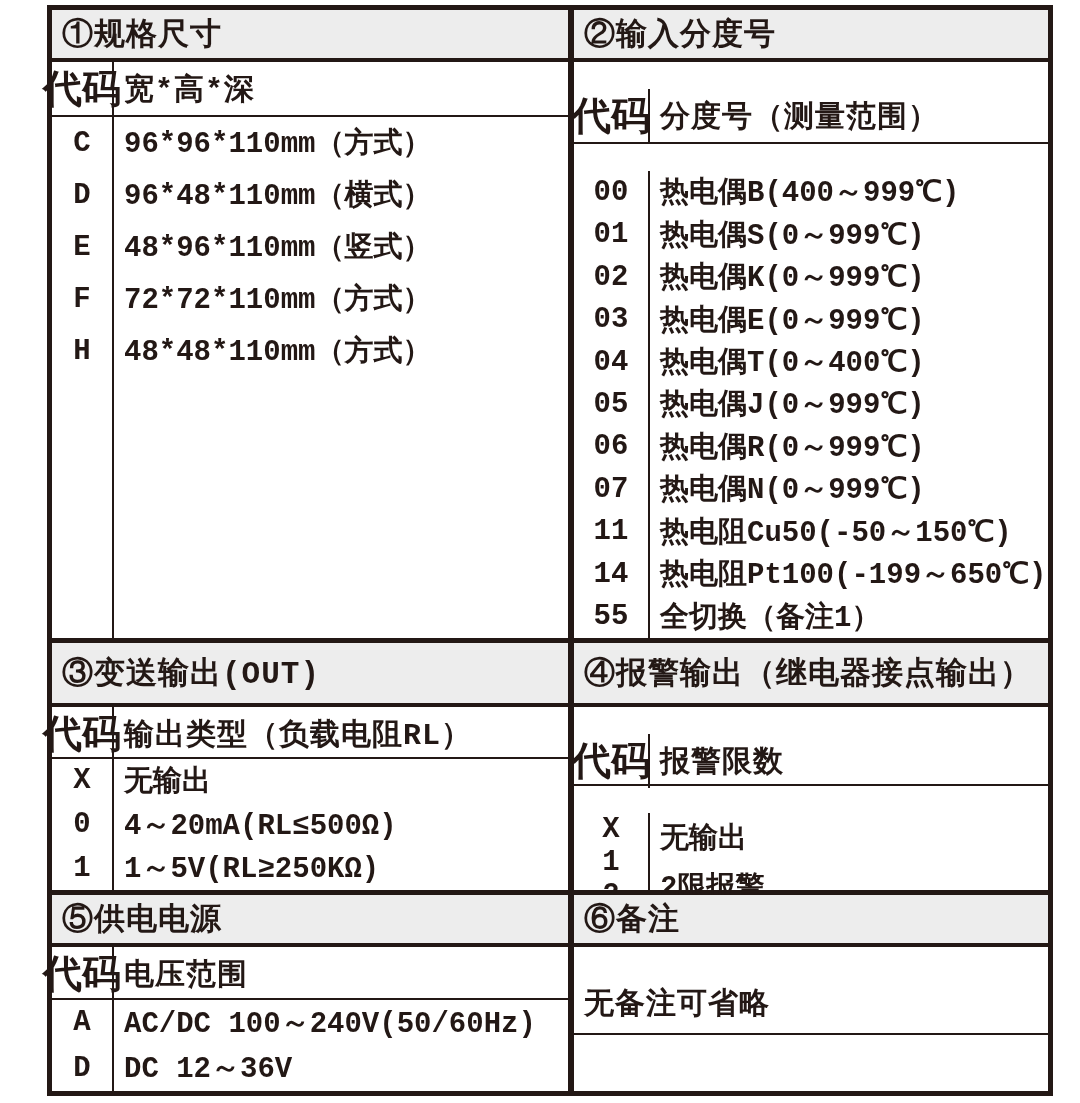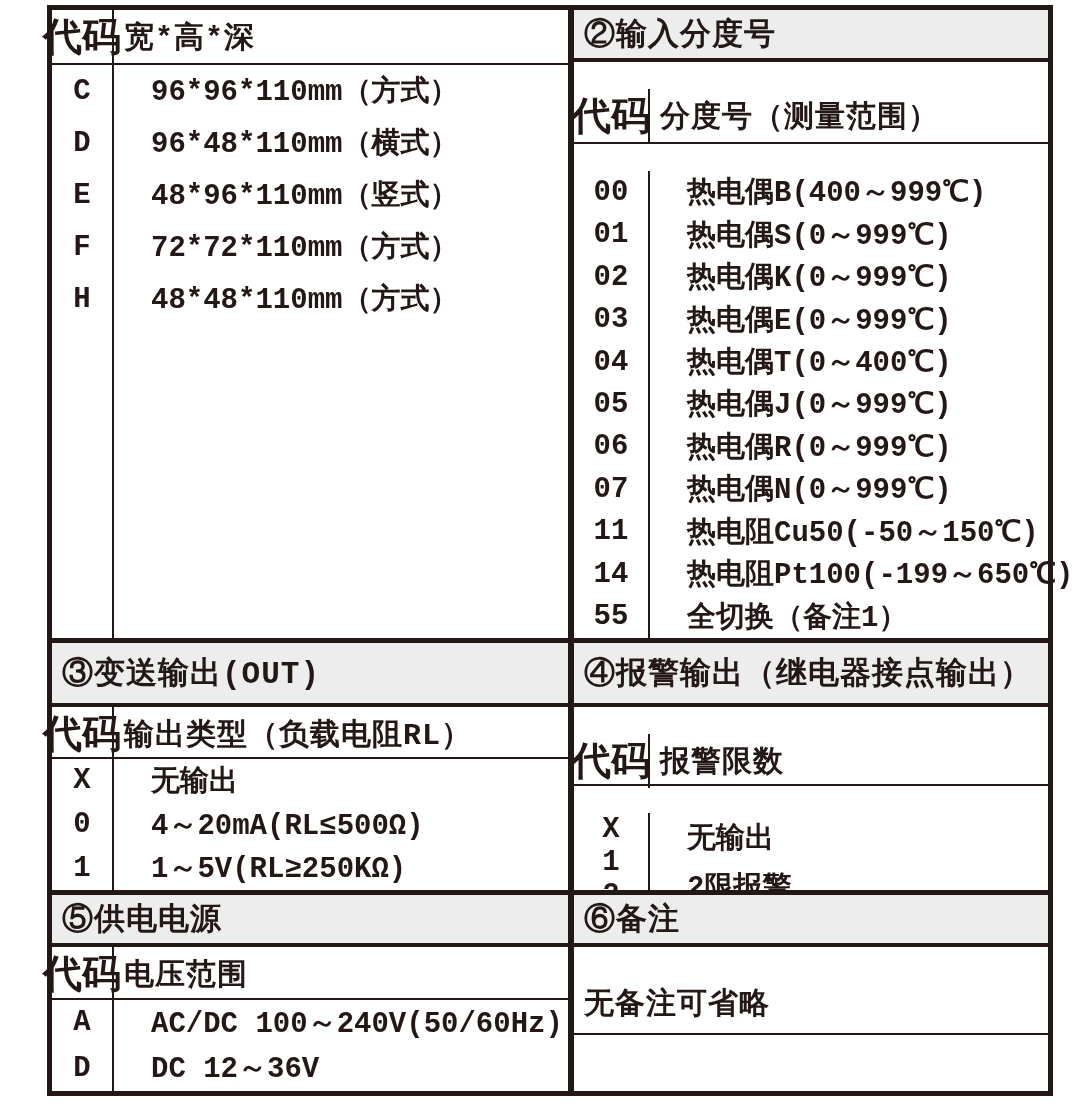--- a/index.html
+++ b/index.html
@@ -47,40 +47,41 @@
     display:flex; align-items:center; padding-left:10px;
     font-size:30px; letter-spacing:1px; white-space:nowrap; min-width:0;
   }
 
   .data { flex:1; display:grid; min-height:0; }
   .codes { border-right:2px solid #231815; display:flex; flex-direction:column; }
   .descs { display:flex; flex-direction:column; min-width:0; }
 
   .cell { display:flex; align-items:center; font-size:29px; white-space:nowrap; }
   .code-cell { justify-content:center; }
-  .desc-cell { padding-left:10px;margin-left:27px; }
+  .desc-cell { padding-left:10px; }
 
   .rfix  > .cell { flex:0 0 52px; }
   .rflex > .cell { flex:1 1 0; }
 
   .note-row {
     height:61px; border-bottom:2px solid #231815;
     display:flex; align-items:center; padding-left:10px;
     font-size:30px; letter-spacing:1px; white-space:nowrap;
   }
   .empty-area { flex:1; }
 </style>
 </head>
 <body>
 
 <div class="page">
   <div class="spec-table">
 
     <div class="band band-a">
       <div class="half left">
+        <div class="sec-header">①规格尺寸</div>
         <div class="sub-header lcols">
           <div class="code-h">代码</div>
           <div class="desc-h">宽*高*深</div>
         </div>
         <div class="data lcols">
           <div class="codes rfix">
             <div class="cell code-cell">C</div>
             <div class="cell code-cell">D</div>
             <div class="cell code-cell">E</div>
             <div class="cell code-cell">F</div>

